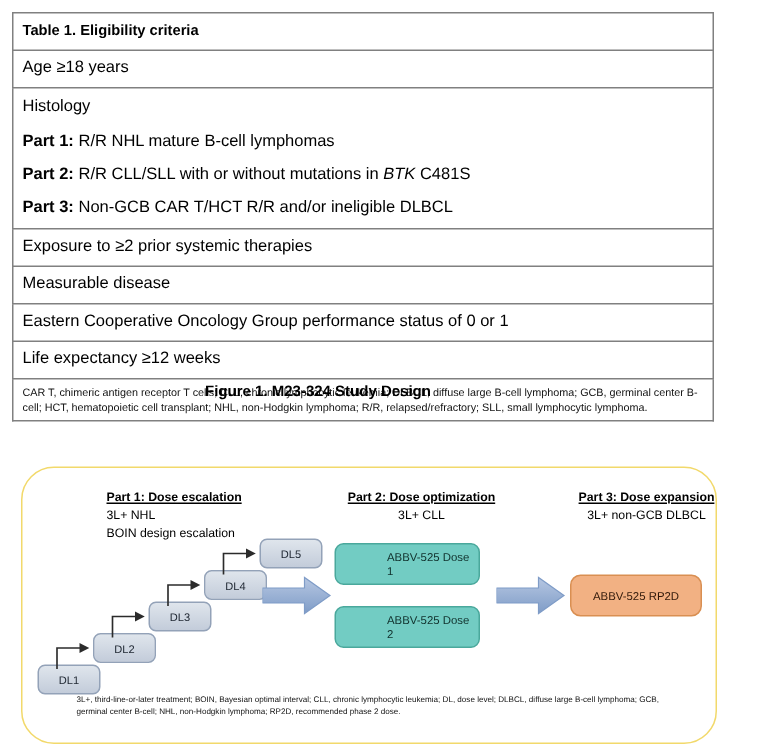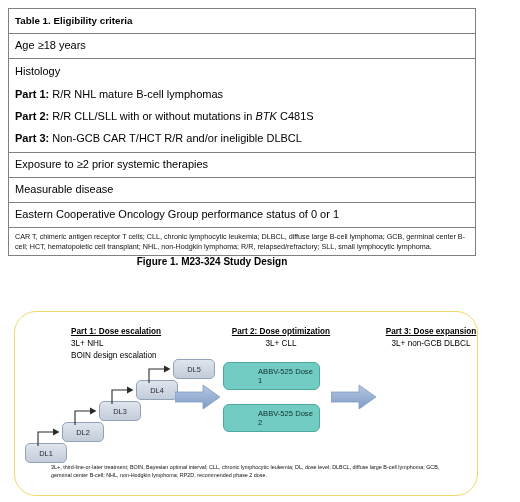--- a/index.html
+++ b/index.html
@@ -212,20 +212,23 @@
     <tr>
       <td>Exposure to ≥2 prior systemic therapies</td>
     </tr>
     <tr>
       <td>Measurable disease</td>
     </tr>
     <tr>
       <td>Eastern Cooperative Oncology Group performance status of 0 or 1</td>
     </tr>
     <tr>
+      <td>Life expectancy ≥12 weeks</td>
+    </tr>
+    <tr>
       <td class="foot-cell">CAR T, chimeric antigen receptor T cells; CLL, chronic lymphocytic leukemia; DLBCL, diffuse large B-cell lymphoma; GCB, germinal center B-cell; HCT, hematopoietic cell transplant; NHL, non-Hodgkin lymphoma; R/R, relapsed/refractory; SLL, small lymphocytic lymphoma.</td>
     </tr>
   </tbody>
 </table>
 
 <div class="fig-title">Figure 1. M23-324 Study Design</div>
 
 <div class="fig-panel">
 
   <div class="part-head" id="part1-head">
@@ -295,15 +298,16 @@
       <defs>
         <linearGradient id="ga2" x1="0" y1="0" x2="0" y2="1">
           <stop offset="0%" stop-color="#b6c7e2"></stop>
           <stop offset="100%" stop-color="#7f9cc7"></stop>
         </linearGradient>
       </defs>
       <path d="M0 10 L28 10 L28 3 L45 15 L28 27 L28 20 L0 20 Z" fill="url(#ga2)" stroke="#7f9cc7" stroke-width="0.8"></path>
     </svg>
   </div>
 
+  <div class="orange-box">ABBV-525 RP2D</div>
 
   <div class="fig-foot">3L+, third-line-or-later treatment; BOIN, Bayesian optimal interval; CLL, chronic lymphocytic leukemia; DL, dose level; DLBCL, diffuse large B-cell lymphoma; GCB, germinal center B-cell; NHL, non-Hodgkin lymphoma; RP2D, recommended phase 2 dose.</div>
 </div>
 
 </body></html>

